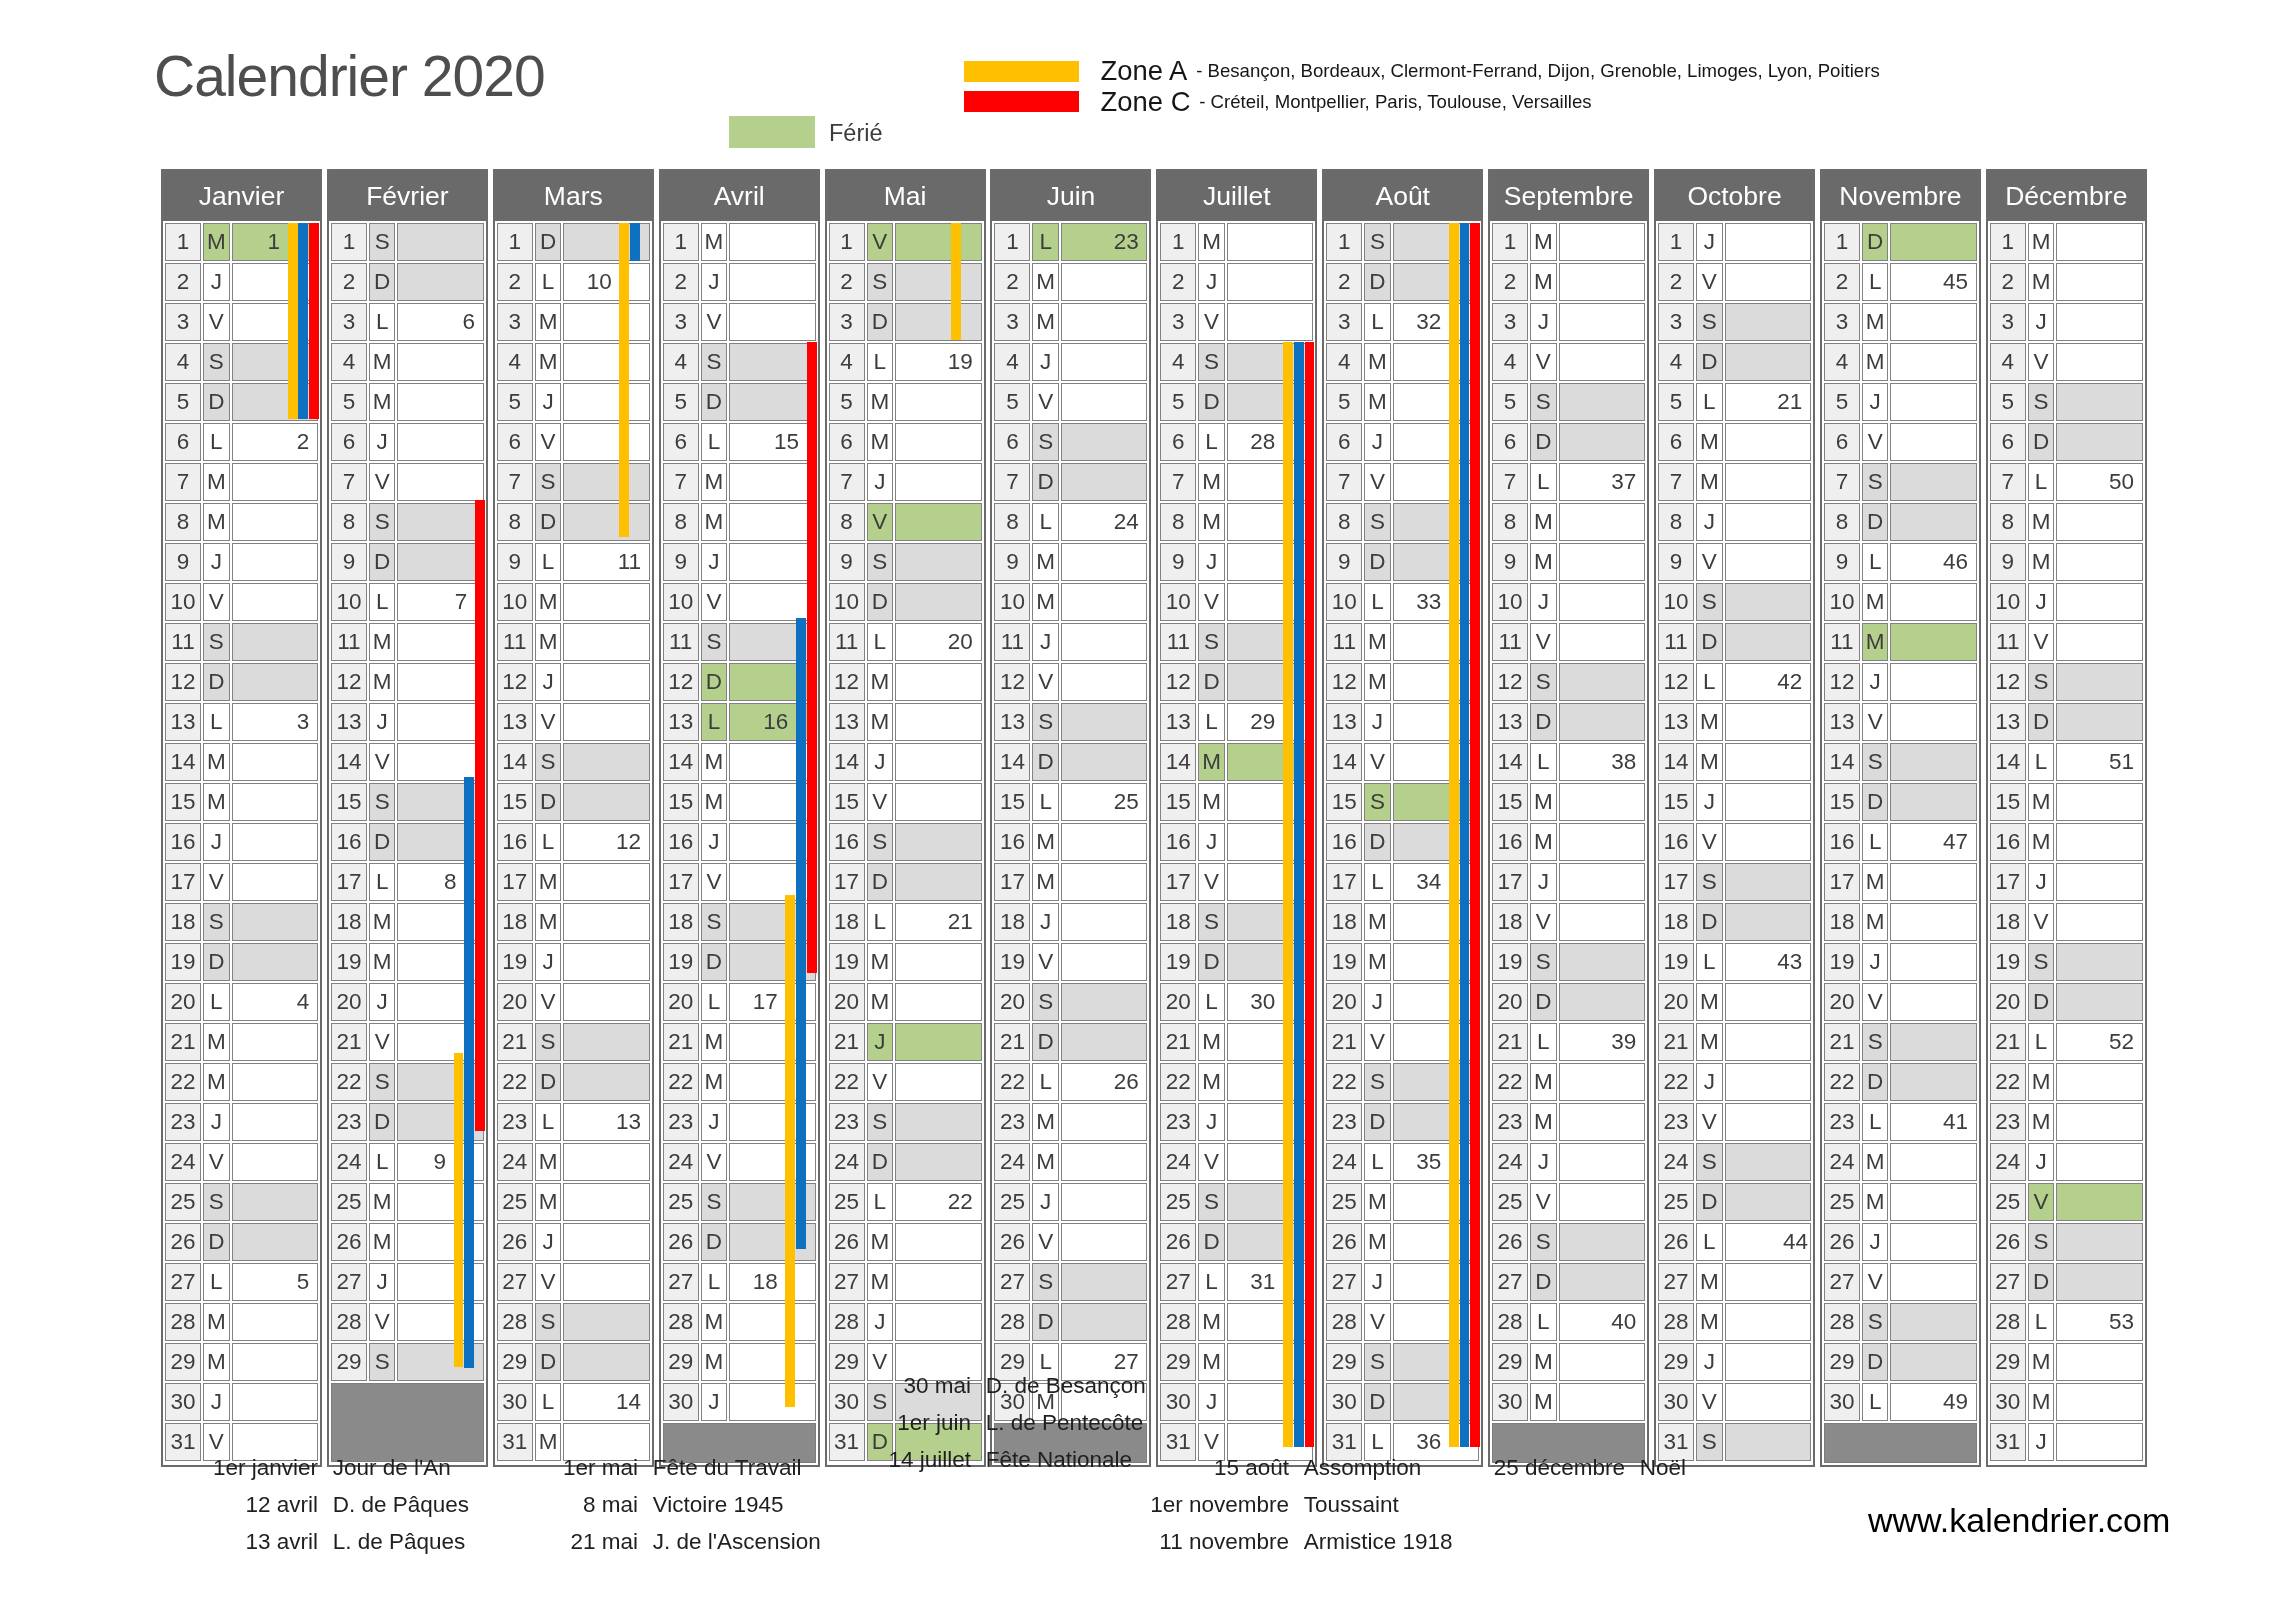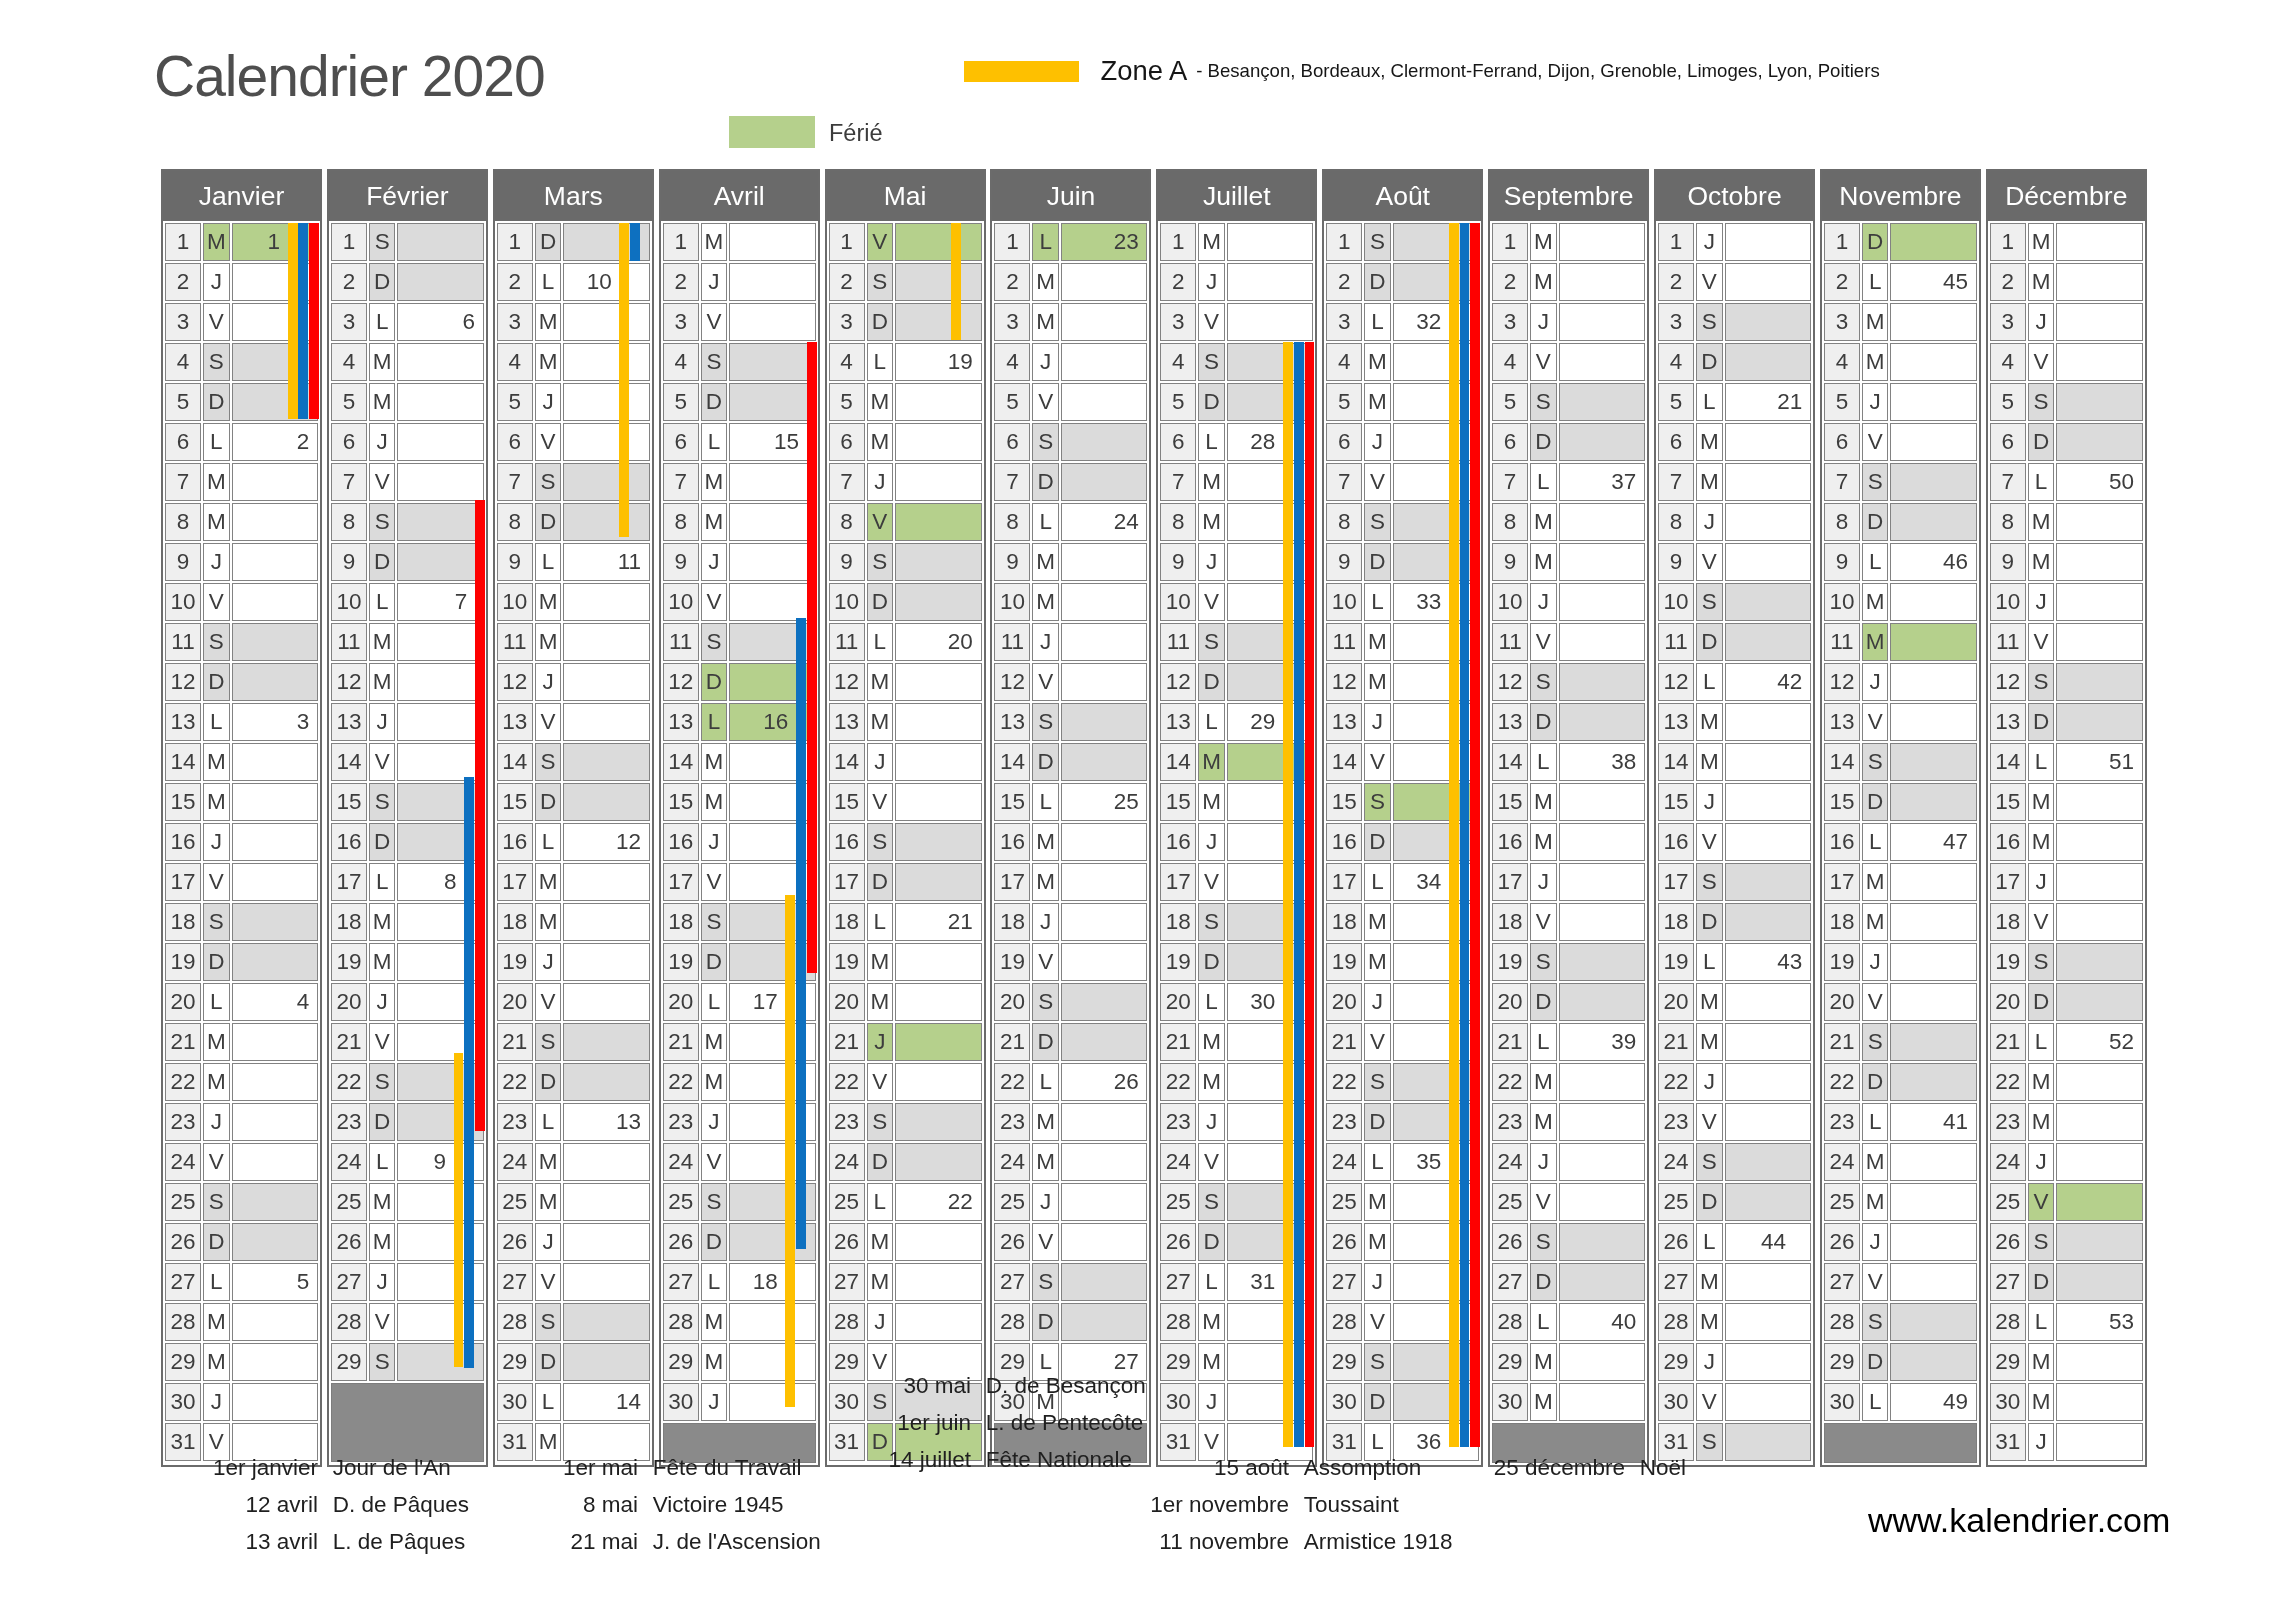--- a/index.html
+++ b/index.html
@@ -50,20 +50,25 @@
 
 <div id="ferie-swatch" style="background: rgb(181, 208, 140);"></div>
 <div id="ferie-label">Férié</div>
 
 <div id="zones">
     <div class="zone-row">
       <span class="zone-swatch" style="background: rgb(254, 192, 0);"></span>
       <span class="zone-name">Zone A</span>
       <span class="zone-cities">- Besançon, Bordeaux, Clermont-Ferrand, Dijon, Grenoble, Limoges, Lyon, Poitiers</span>
     </div>
+    <div class="zone-row">
+      <span class="zone-swatch" style="background: rgb(254, 0, 0);"></span>
+      <span class="zone-name">Zone C</span>
+      <span class="zone-cities">- Créteil, Montpellier, Paris, Toulouse, Versailles</span>
+    </div>
   </div>
 
 <div id="grid">
     <div class="month">
       <div class="mh">Janvier</div>
       <div class="rows">
         <div class="drow holiday">
           <div class="cell num">1</div>
           <div class="cell let">M</div>
           <div class="cell wk" style="padding-right: 37px;">1</div>
@@ -1621,21 +1626,21 @@
           <div class="cell wk" style="padding-right: 7.8px;"></div>
         </div>
         <div class="drow weekend">
           <div class="cell num">25</div>
           <div class="cell let">D</div>
           <div class="cell wk" style="padding-right: 7.8px;"></div>
         </div>
         <div class="drow">
           <div class="cell num">26</div>
           <div class="cell let">L</div>
-          <div class="cell wk" style="padding-right: 24px;">44</div>
+          <div class="cell wk" style="padding-right: 2px;">44</div>
         </div>
         <div class="drow">
           <div class="cell num">27</div>
           <div class="cell let">M</div>
           <div class="cell wk" style="padding-right: 7.8px;"></div>
         </div>
         <div class="drow">
           <div class="cell num">28</div>
           <div class="cell let">M</div>
           <div class="cell wk" style="padding-right: 7.8px;"></div>

